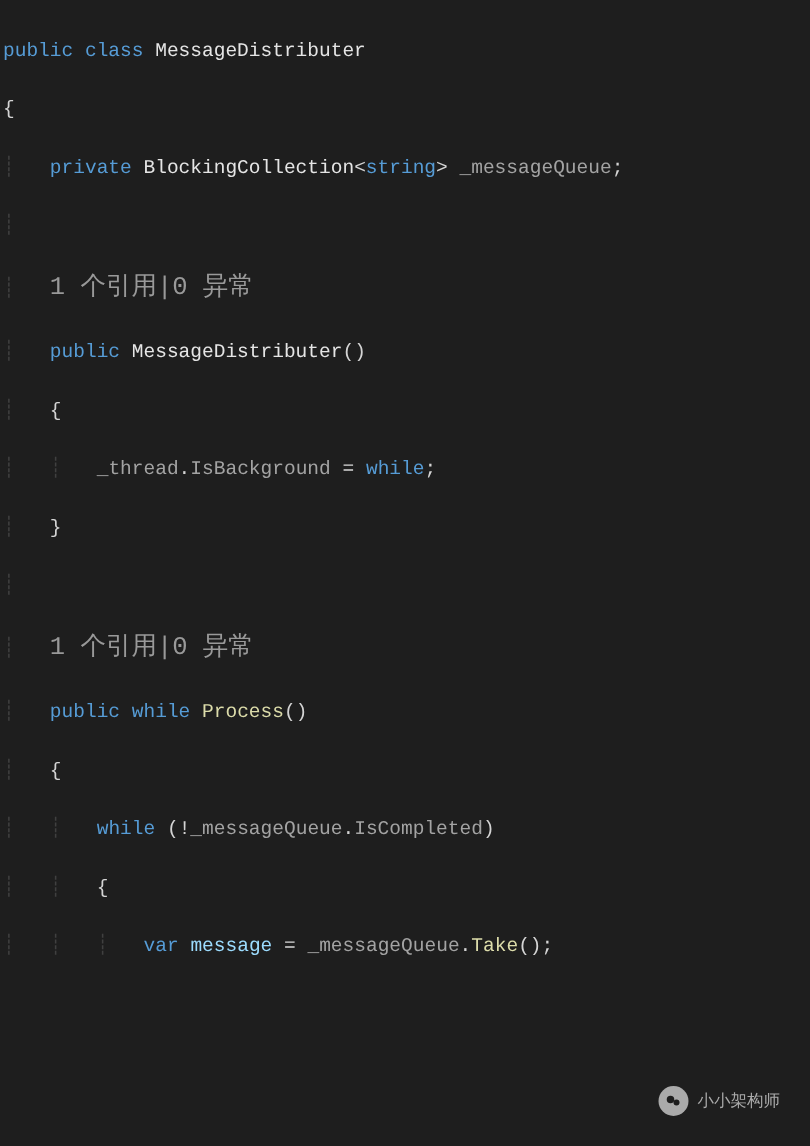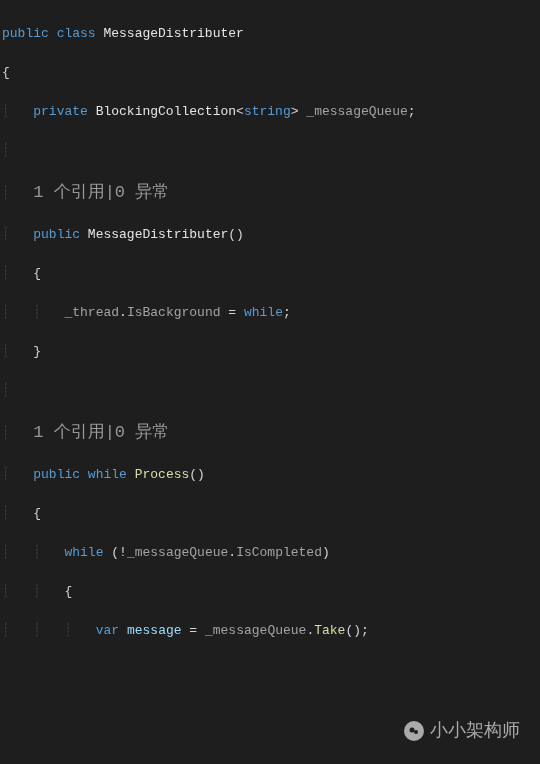--- a/index.html
+++ b/index.html
@@ -35,21 +35,21 @@
     .field { color: #a3a3a3; }
     .highlight {
       border: 1px dotted #888;
       padding: 0 1px;
     }
     .watermark {
       position: absolute;
       bottom: 20px;
       right: 20px;
       color: #aaa;
-      font-size: 18px;
+      font-size: 11px;
       font-family: sans-serif;
       display: flex;
       align-items: center;
       gap: 6px;
     }
     .wechat-icon {
       width: 20px;
       height: 20px;
       background: #aaa;
       border-radius: 50%;

